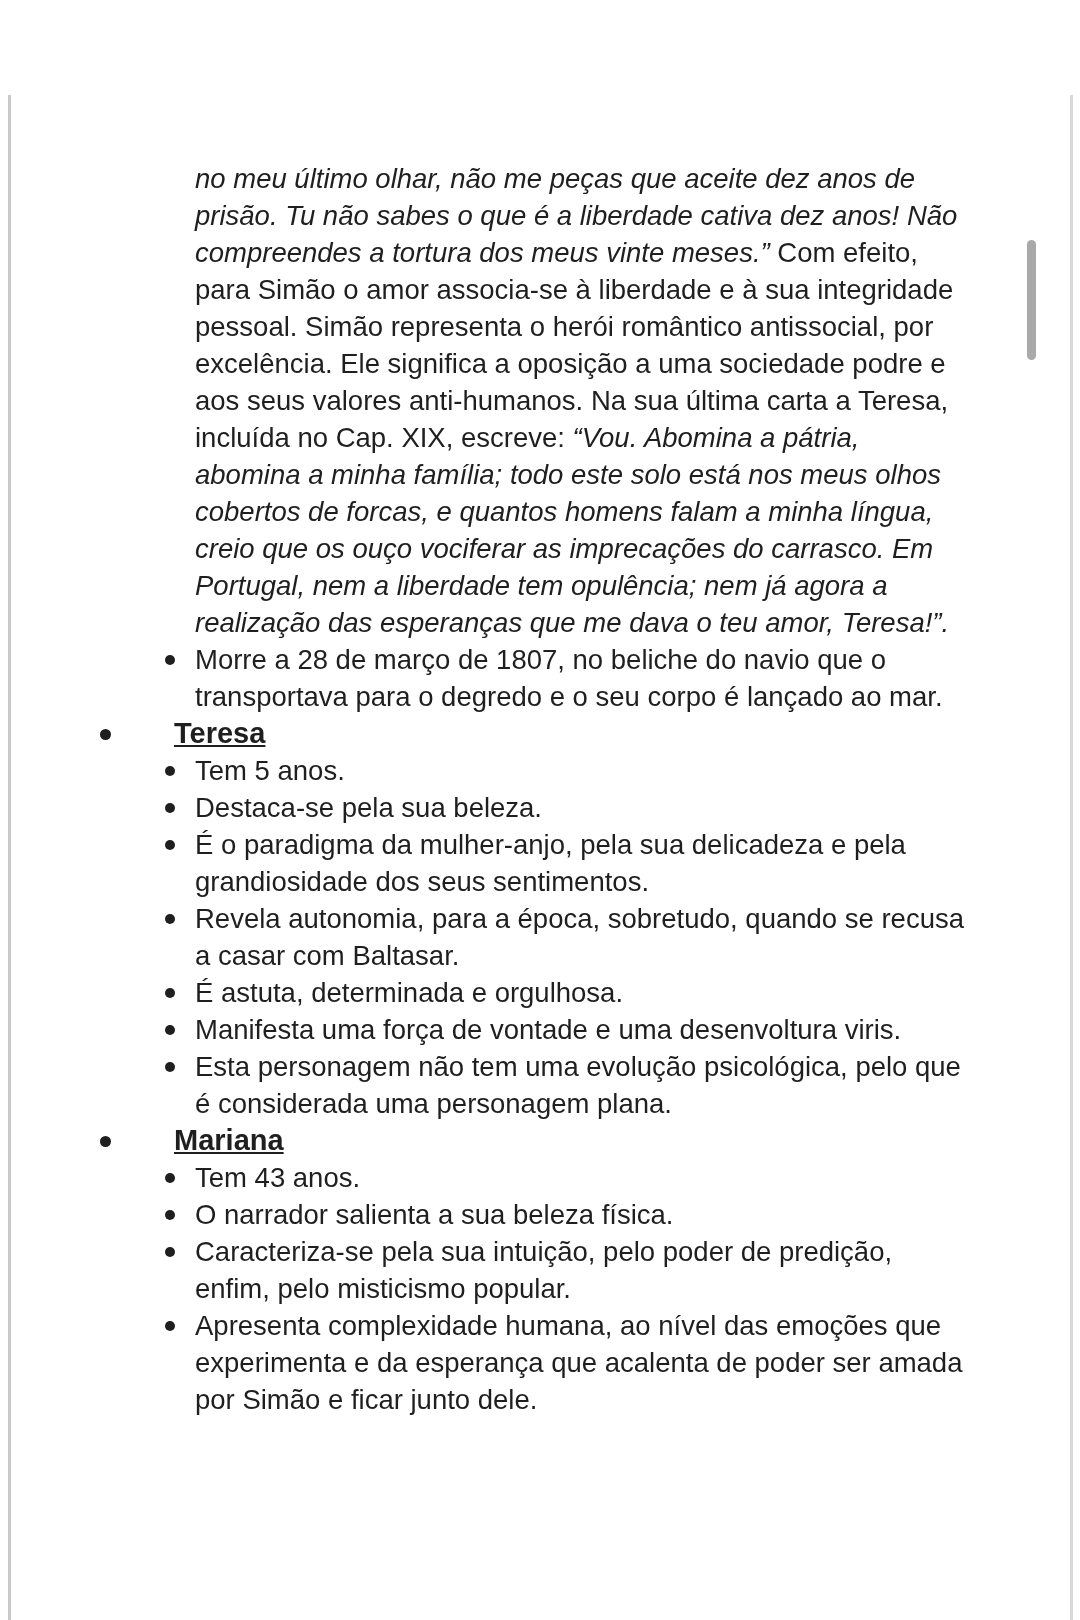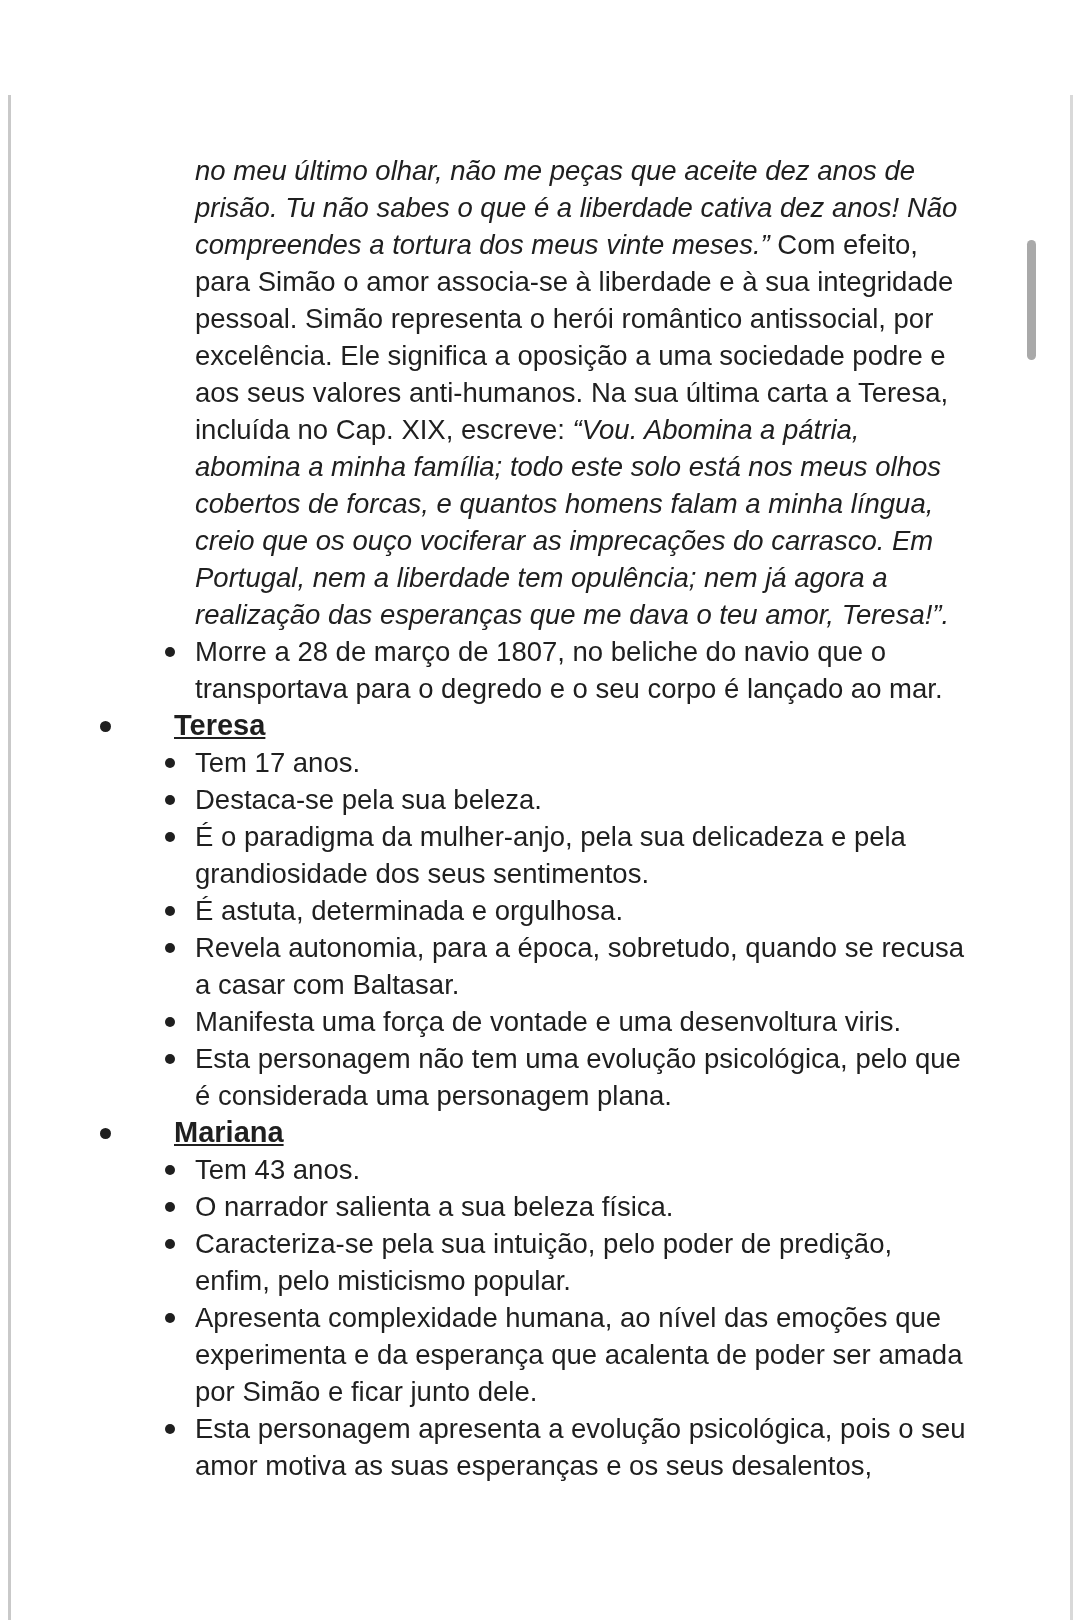--- a/index.html
+++ b/index.html
@@ -34,21 +34,21 @@
   .content {
     position: absolute;
     left: 0; top: 0;
     width: 1080px;
     padding-top: 148px;
     font-size: 27.5px;
     line-height: 37px;
     box-sizing: border-box;
   }
   .cont-paragraph {
-    margin: 4px 110px 0 195px;
+    margin: 12px 110px 0 195px;
   }
   .italic { font-style: italic; }
   .item-l2 {
     position: relative;
     margin: 0 110px 0 0;
     padding-left: 195px;
   }
   .item-l2::before {
     content: "";
     position: absolute;
@@ -85,29 +85,28 @@
 <div class="scrollbar-thumb"></div>
 
 <div class="content">
 
   <p class="cont-paragraph"><span class="italic">no meu último olhar, não me peças que aceite dez anos de prisão. Tu não sabes o que é a liberdade cativa dez anos! Não compreendes a tortura dos meus vinte meses.” </span><span>Com efeito, para Simão o amor associa-se à liberdade e à sua integridade pessoal. Simão representa o herói romântico antissocial, por excelência. Ele significa a oposição a uma sociedade podre e aos seus valores anti-humanos. Na sua última carta a Teresa, incluída no Cap. XIX, escreve: </span><span class="italic">“Vou. Abomina a pátria, abomina a minha família; todo este solo está nos meus olhos cobertos de forcas, e quantos homens falam a minha língua, creio que os ouço vociferar as imprecações do carrasco. Em Portugal, nem a liberdade tem opulência; nem já agora a realização das esperanças que me dava o teu amor, Teresa!”.</span></p>
 
   <div class="item-l2">Morre a 28 de março de 1807, no beliche do navio que o transportava para o degredo e o seu corpo é lançado ao mar.</div>
 
   <div class="item-l1"><span class="section-title">Teresa</span></div>
 
-  <div class="item-l2">Tem 17 anos.</div>
+  <div class="item-l2">Tem 5 anos.</div>
   <div class="item-l2">Destaca-se pela sua beleza.</div>
   <div class="item-l2">É o paradigma da mulher-anjo, pela sua delicadeza e pela grandiosidade dos seus sentimentos.</div>
+  <div class="item-l2">Revela autonomia, para a época, sobretudo, quando se recusa a casar com Baltasar.</div>
   <div class="item-l2">É astuta, determinada e orgulhosa.</div>
-  <div class="item-l2">Revela autonomia, para a época, sobretudo, quando se recusa a casar com Baltasar.</div>
   <div class="item-l2">Manifesta uma força de vontade e uma desenvoltura viris.</div>
   <div class="item-l2">Esta personagem não tem uma evolução psicológica, pelo que é considerada uma personagem plana.</div>
 
   <div class="item-l1"><span class="section-title">Mariana</span></div>
 
   <div class="item-l2">Tem 43 anos.</div>
   <div class="item-l2">O narrador salienta a sua beleza física.</div>
   <div class="item-l2">Caracteriza-se pela sua intuição, pelo poder de predição, enfim, pelo misticismo popular.</div>
   <div class="item-l2">Apresenta complexidade humana, ao nível das emoções que experimenta e da esperança que acalenta de poder ser amada por Simão e ficar junto dele.</div>
-  <div class="item-l2">Esta personagem apresenta a evolução psicológica, pois o seu amor motiva as suas esperanças e os seus desalentos,</div>
 
 </div>
 
 </body></html>

